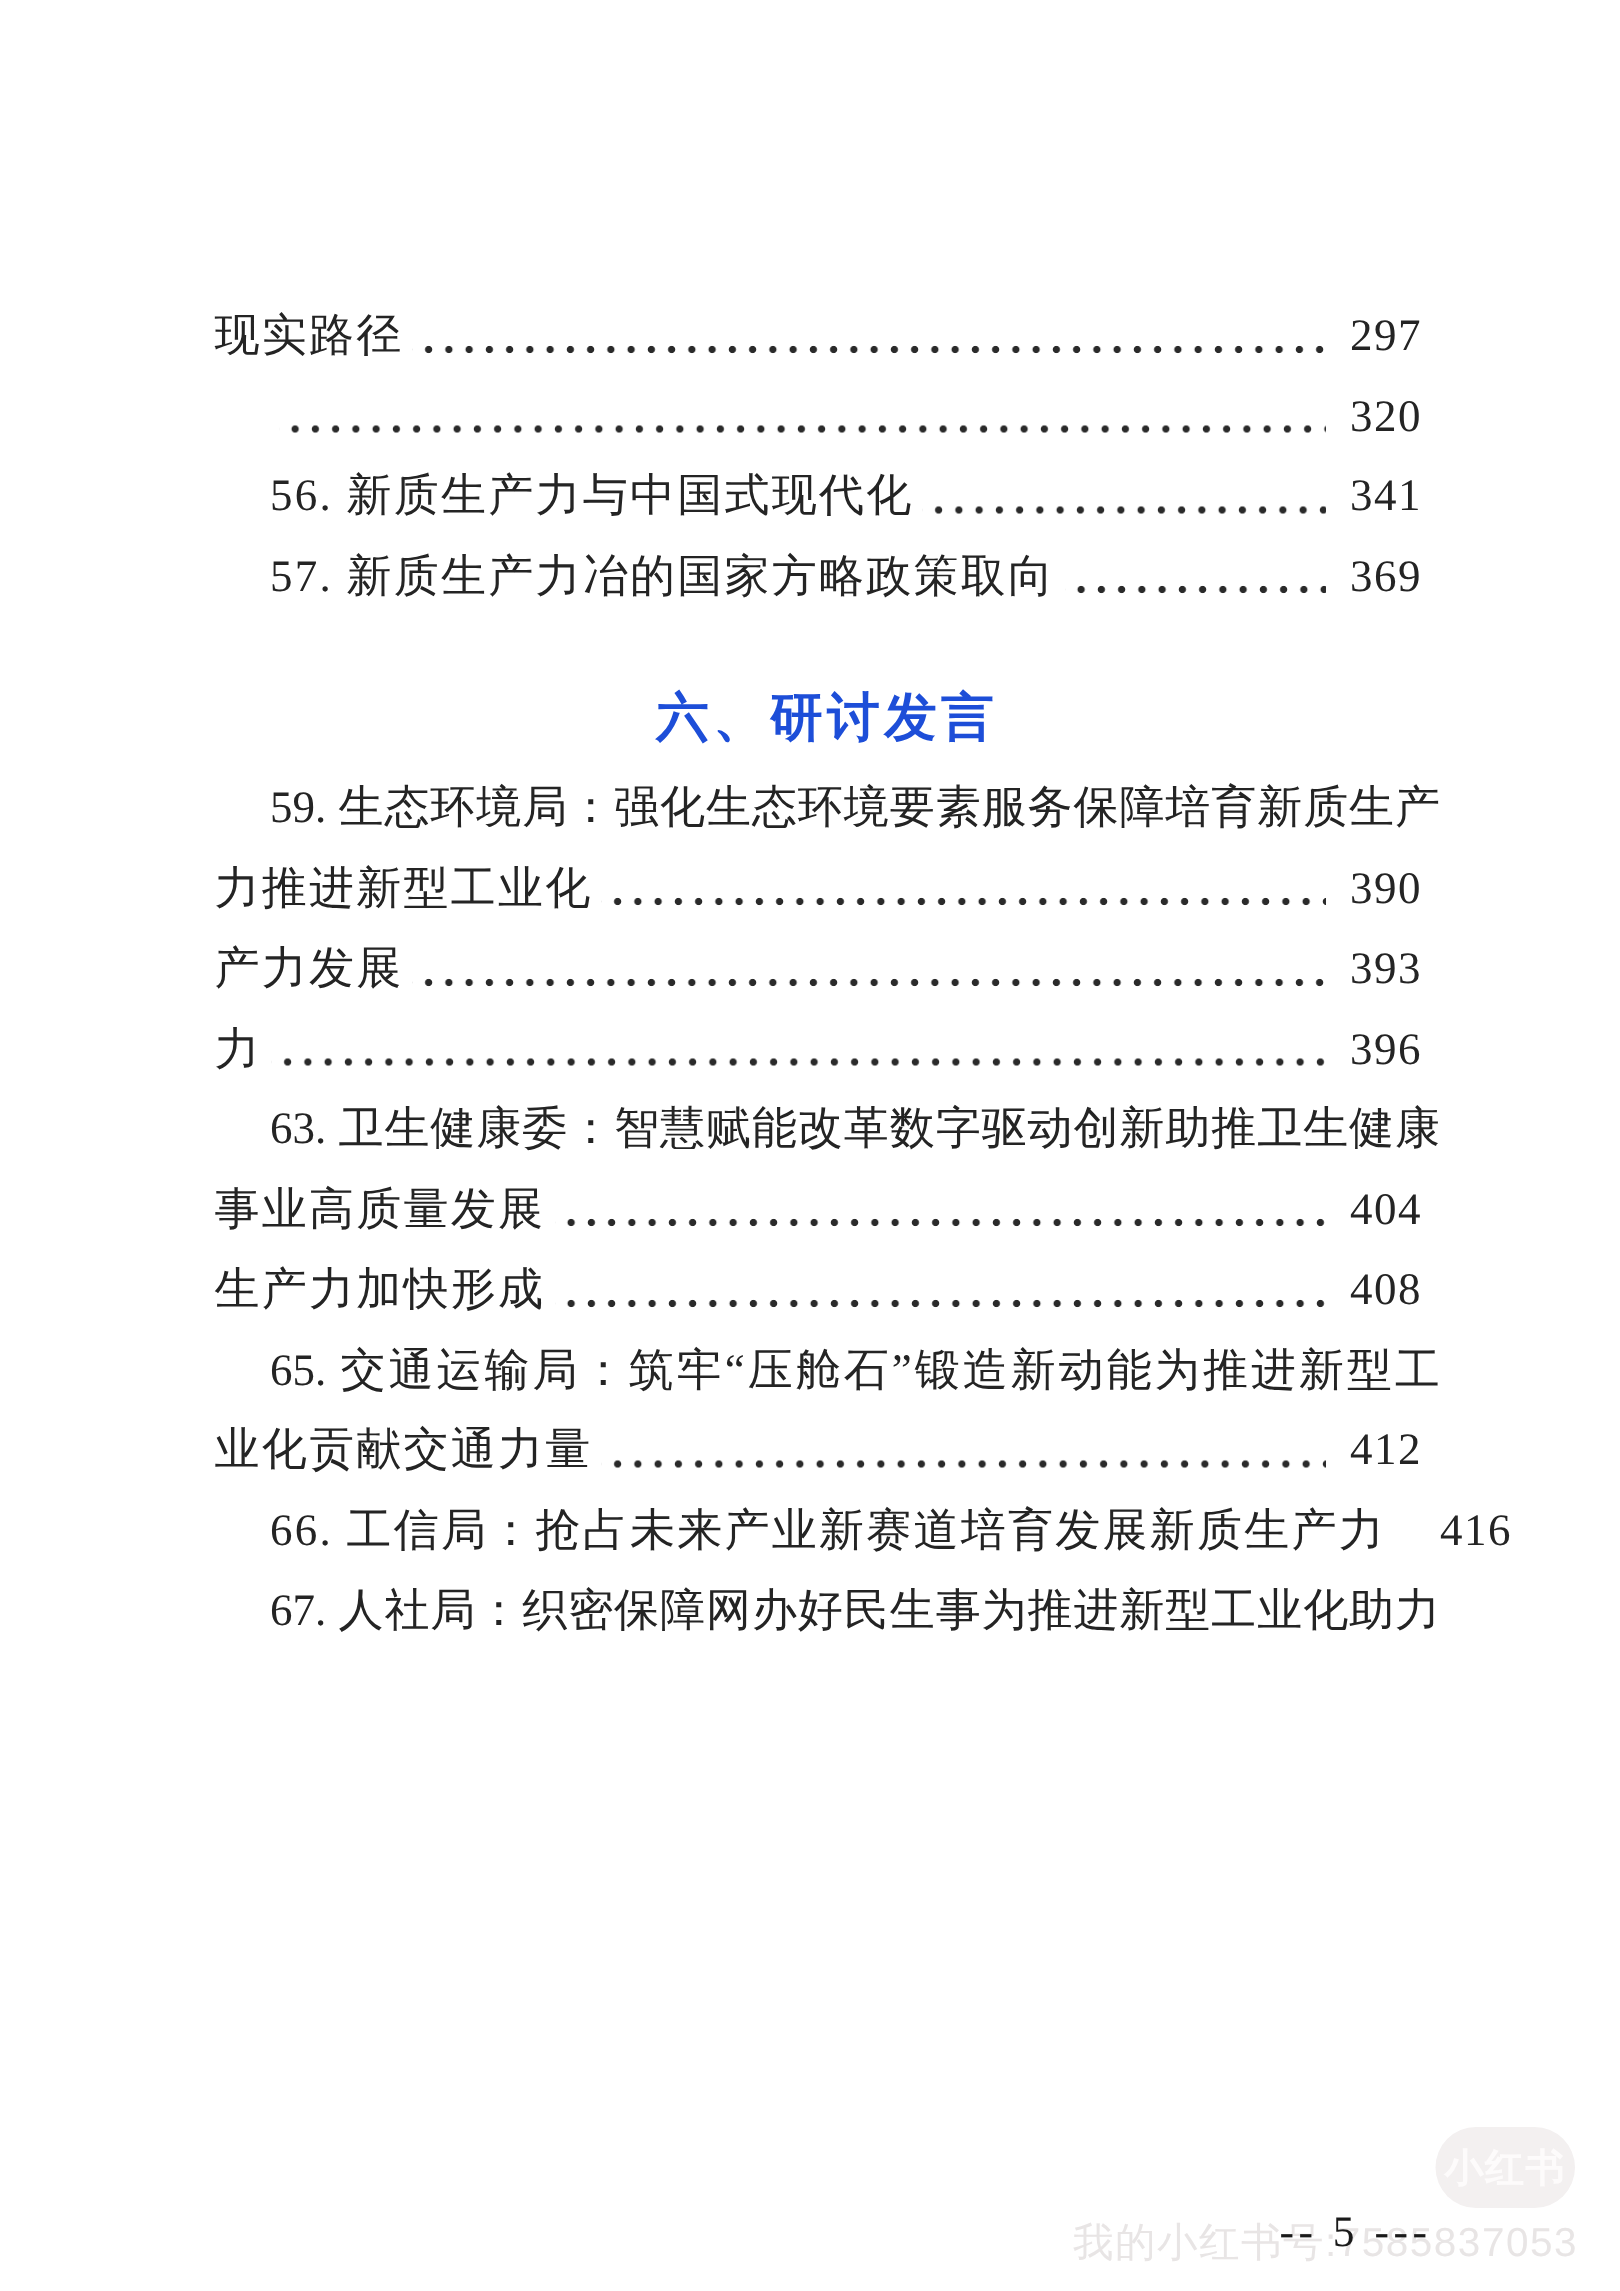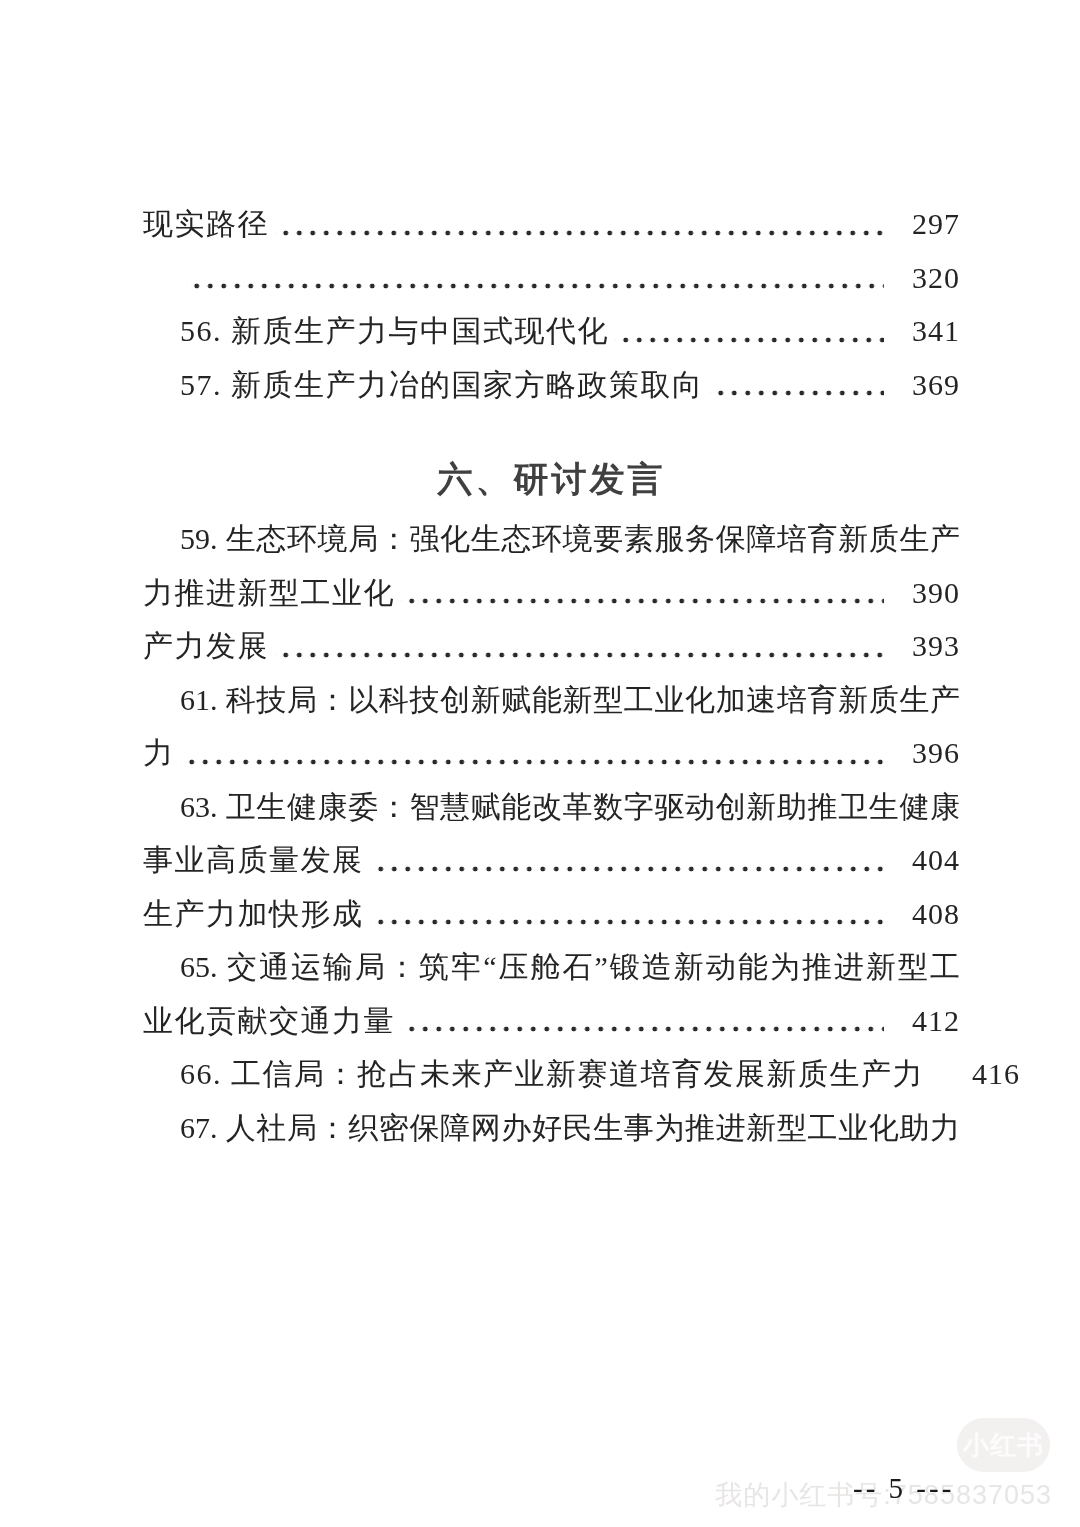--- a/index.html
+++ b/index.html
@@ -38,41 +38,41 @@
     margin: 0 16px 0 6px;
     background-image: radial-gradient(circle, #2a2a2a 2.1px, rgba(0,0,0,0) 2.7px);
     background-size: 13.5px 10px;
     background-repeat: repeat-x;
     background-position: left 4px bottom 13px;
   }
   .row.no-dots .leader { background-image: none; }
   .pg {
     flex: 0 0 auto;
     width: 60px;
-    text-align: right;
+    text-align: left;
     letter-spacing: 1px;
   }
   .row.full {
     display: block;
     letter-spacing: 0;
     text-align: justify;
     text-align-last: justify;
     text-justify: inter-character;
     white-space: normal;
   }
   .heading {
     height: 54px;
     line-height: 54px;
     margin: 41px 0 6px 0;
     text-align: center;
     font-family: "Liberation Sans", "DejaVu Sans", sans-serif;
     font-weight: 700;
     font-size: 35px;
     letter-spacing: 3px;
-    color: #404040;
+    color: #1d4ed8;
   }
   
   .page-number {
     position: absolute;
     left: 853px;
     top: 1472px;
     font-size: 29px;
     letter-spacing: 3px;
     color: #1a1a1a;
     z-index: 3;
@@ -150,23 +150,20 @@
       <span class="leader"></span>
       <span class="pg">390</span>
     </div>
 
     <div class="row">
       <span class="t">产力发展</span>
       <span class="leader"></span>
       <span class="pg">393</span>
     </div>
 
-    <div class="row full indent">
-      <span class="t">61. 科技局：以科技创新赋能新型工业化加速培育新质生产</span>
-    </div>
     <div class="row">
       <span class="t">力</span>
       <span class="leader"></span>
       <span class="pg">396</span>
     </div>
 
 
     <div class="row full indent">
       <span class="t">63. 卫生健康委：智慧赋能改革数字驱动创新助推卫生健康</span>
     </div>

